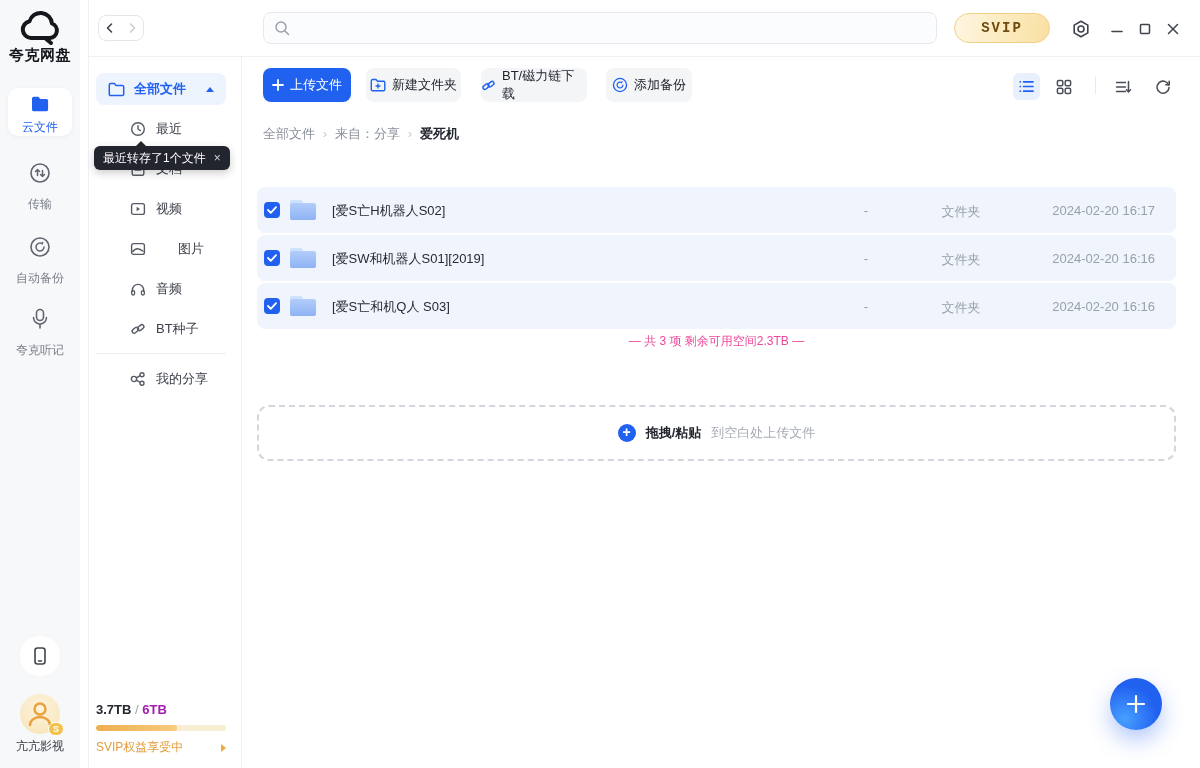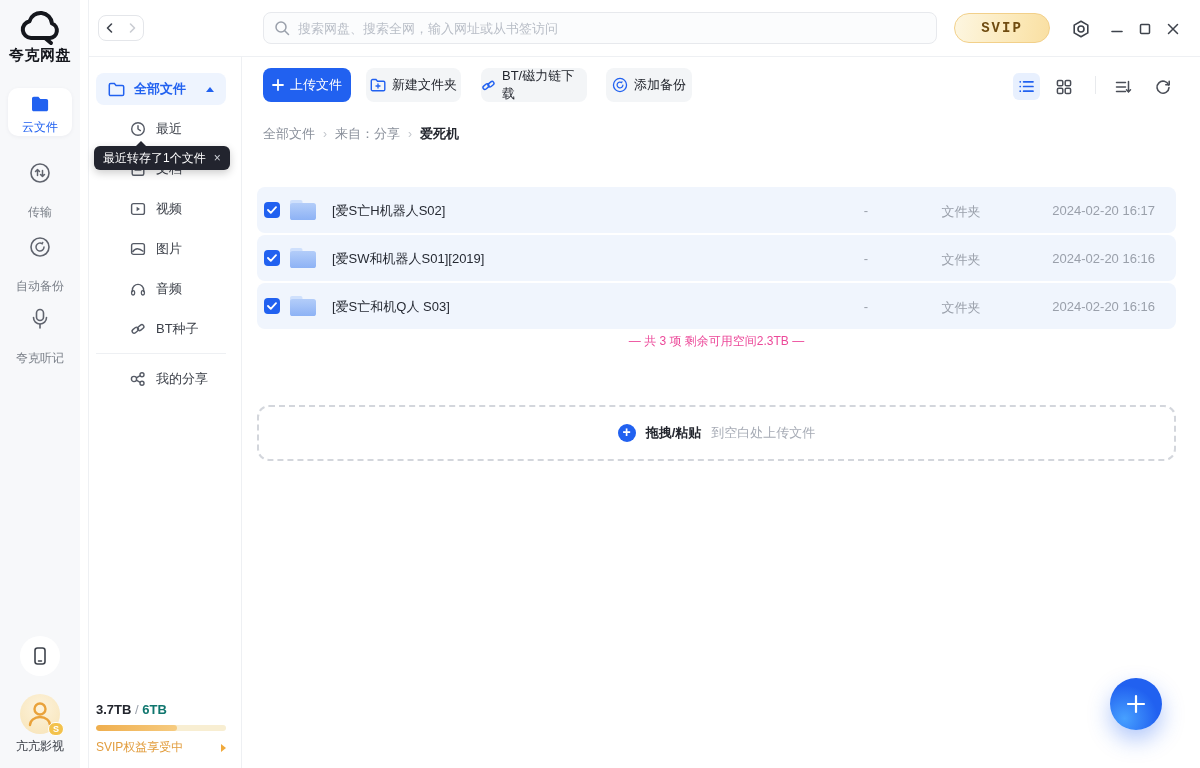--- a/index.html
+++ b/index.html
@@ -5,21 +5,21 @@
   * { margin:0; padding:0; box-sizing:border-box; }
   html,body { width:1200px; height:768px; font-family:"Liberation Sans","DejaVu Sans",sans-serif; background:#fff; overflow:hidden; }
   .app { position:relative; width:1200px; height:768px; background:#fff; }
 
   
   .rail { position:absolute; left:0; top:0; width:80px; height:768px; background:#f7f8fa; z-index:3; }
   .panel-edge { position:absolute; left:88px; top:0; width:1px; height:768px; background:#eef0f3; }
   .logo { position:absolute; left:18px; top:8px; width:44px; height:38px; }
   .brand { position:absolute; left:0; top:46px; width:80px; text-align:center; font-size:15px; font-weight:bold; color:#15171d; letter-spacing:.5px; }
   .rail-item { position:absolute; left:8px; width:64px; text-align:center; cursor:pointer; }
-  .rail-item .lbl { display:block; font-size:12px; color:#7b8089; margin-top:16px; }
+  .rail-item .lbl { display:block; font-size:12px; color:#7b8089; margin-top:8px; }
   .rail-item.active { background:#fff; border-radius:10px; height:48px; padding-top:7px; box-shadow:0 1px 4px rgba(30,40,80,.05); }
   .rail-item.active .lbl { color:#2161f0; margin-top:2px; }
   .rail-circle-btn { position:absolute; left:20px; width:40px; height:40px; background:#fff; border-radius:50%; display:flex; align-items:center; justify-content:center; cursor:pointer; }
   .avatar { position:absolute; left:20px; top:694px; width:40px; height:40px; border-radius:50%; background:radial-gradient(circle at 50% 35%,#fdf3dc,#f7e3b6); cursor:pointer; }
   .avatar .coin { position:absolute; right:-4px; bottom:-2px; width:16px; height:14px; background:#f3c24c; border:1.5px solid #fff; border-radius:7px; font-size:9px; font-weight:bold; color:#fff; text-align:center; line-height:12px; }
   .user-name { position:absolute; left:0; top:738px; width:80px; text-align:center; font-size:12px; color:#3c4049; }
 
   
   .topbar-divider { position:absolute; left:88px; top:56px; width:1112px; height:1px; background:#eef0f3; }
   .nav-pill { position:absolute; left:98px; top:15px; width:46px; height:26px; border:1px solid #e4e6ea; border-radius:8px; background:#fff; display:flex; align-items:center; justify-content:space-around; }
@@ -166,21 +166,20 @@
     <svg width="12" height="12" viewBox="0 0 12 12">
         <path d="M4.5 2 L8.5 6 L4.5 10" fill="none" stroke="#c9ccd2" stroke-width="1.6" stroke-linecap="round" stroke-linejoin="round"></path>
       </svg>
   </div>
 
   <div class="search">
     <svg width="16" height="16" viewBox="0 0 16 16">
         <circle cx="7" cy="7" r="5" fill="none" stroke="#9aa0ab" stroke-width="1.5"></circle>
         <path d="M11 11 L14.5 14.5" stroke="#9aa0ab" stroke-width="1.5" stroke-linecap="round"></path>
       </svg>
-    <input type="text" placeholder="搜索网盘、搜索全网，输入网址或从书签访问" style="">
   </div>
 
   <div class="svip-btn">SVIP</div>
 
   <div class="win-btn" style="left:1068px;">
     <svg width="20" height="20" viewBox="0 0 20 20">
         <path d="M10 2.2 l6.8 3.9 v7.8 L10 17.8 l-6.8-3.9 V6.1 z" fill="none" stroke="#3e434c" stroke-width="1.6" stroke-linejoin="round"></path>
         <circle cx="10" cy="10" r="3" fill="none" stroke="#3e434c" stroke-width="1.6"></circle>
       </svg>
   </div>
@@ -228,21 +227,21 @@
   </div>
   <div class="side-item" style="top:195px;">
     <span class="ic">
         <svg width="16" height="16" viewBox="0 0 16 16">
           <rect x="1.6" y="2.6" width="12.8" height="10.8" rx="2" fill="none" stroke="#565b66" stroke-width="1.4"></rect>
           <path d="M6.6 5.8 l3.4 2.2 -3.4 2.2 z" fill="#565b66"></path>
         </svg>
       </span>
     <span class="txt">视频</span>
   </div>
-  <div class="side-item" style="top:235px;">
+  <div class="side-item" style="top:235px;justify-content:center;">
     <span class="ic">
         <svg width="16" height="16" viewBox="0 0 16 16">
           <rect x="1.6" y="2.6" width="12.8" height="10.8" rx="2" fill="none" stroke="#565b66" stroke-width="1.4"></rect>
           <path d="M2.5 11 C5.5 6.5 9 7 13.5 10.5" fill="none" stroke="#565b66" stroke-width="1.4"></path>
         </svg>
       </span>
     <span class="txt">图片</span>
   </div>
   <div class="side-item" style="top:275px;">
     <span class="ic">
@@ -282,21 +281,21 @@
     <span class="txt">我的分享</span>
   </div>
 
   <div class="tooltip">
     <span class="caret"></span>
     <span>最近转存了1个文件</span>
     <span class="close">×</span>
   </div>
 
   <div class="storage">
-    <div class="nums"><span>3.7TB</span><span class="sep"> / </span><span class="sep" style="color:#0f766e;font-weight:bold;">6TB</span></div>
+    <div class="nums"><span>3.7TB</span><span class="sep"> / </span><span class="sep" style="color:#a21caf;font-weight:bold;">6TB</span></div>
     <div class="bar">
         <div class="fill" style="width:62%;"></div>
       </div>
     <div class="svip-row">
       <span class="t">SVIP权益享受中</span>
       <span class="tri-right"></span>
     </div>
   </div>
 
   <div class="btn btn-primary" style="left:263px;width:88px;">

